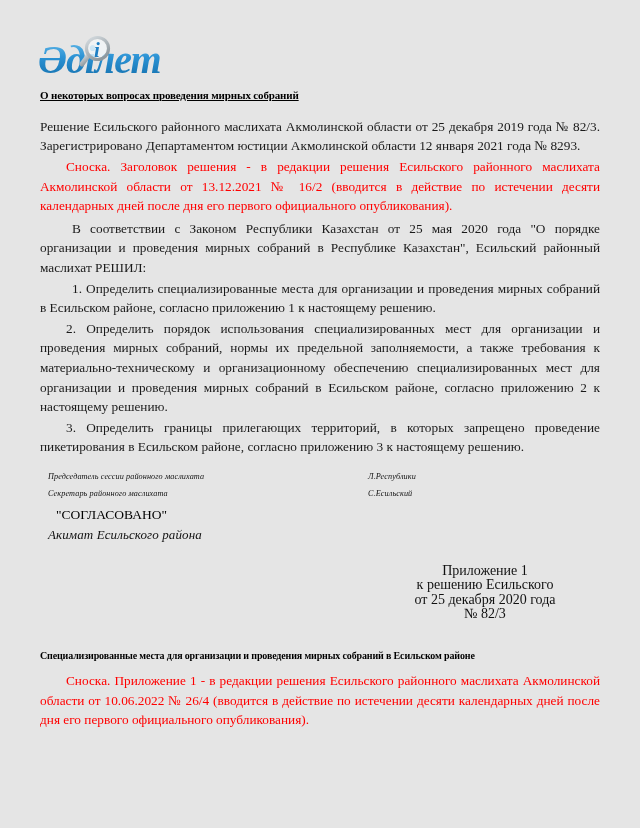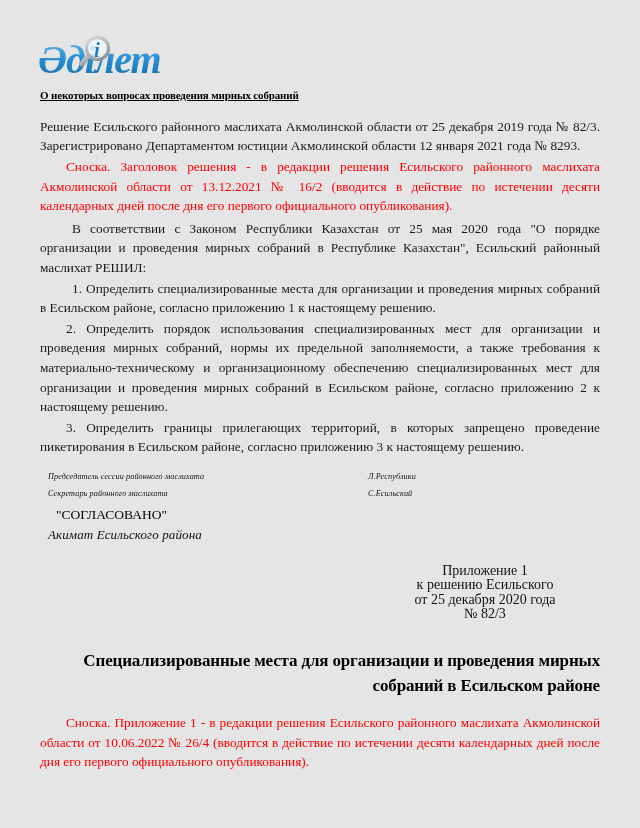--- a/index.html
+++ b/index.html
@@ -137,25 +137,25 @@
   }
   .appendix-ref div {
     font-size: 14px;
     line-height: 14.5px;
     color: #111;
   }
 
   
   .section-heading {
     margin-top: 26px;
-    font-size: 17px;
+    font-size: 10px;
     font-weight: bold;
     line-height: 1.5;
     letter-spacing: -0.15px;
-    text-align: right;
+    text-align: left;
     color: #000;
   }
 
   .bottom-note {
     margin-top: 17px;
   }
 </style>
 </head>
 <body>
 

